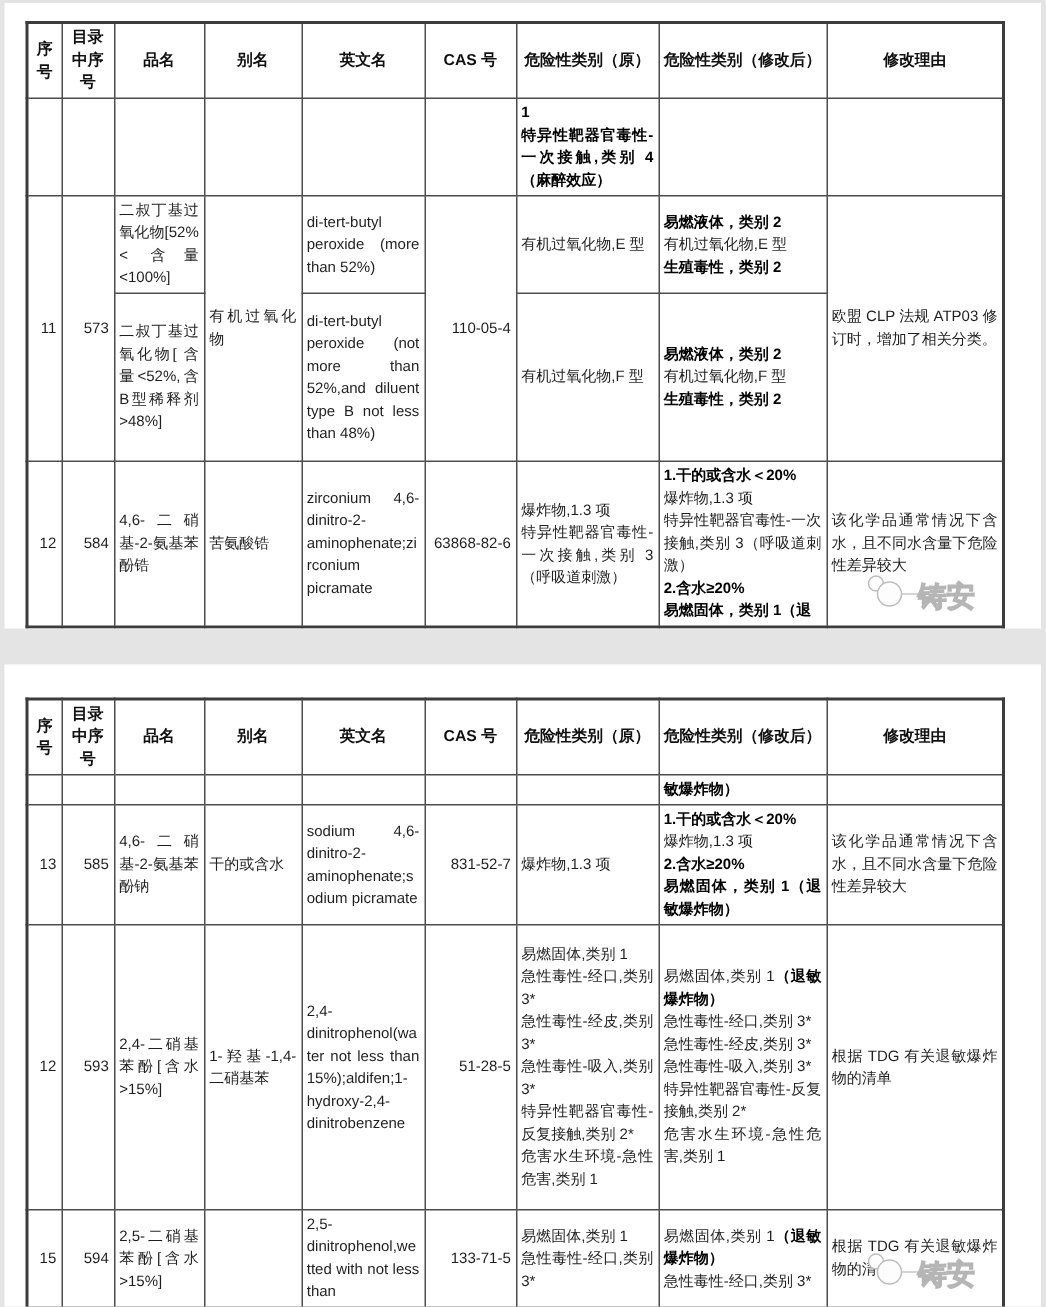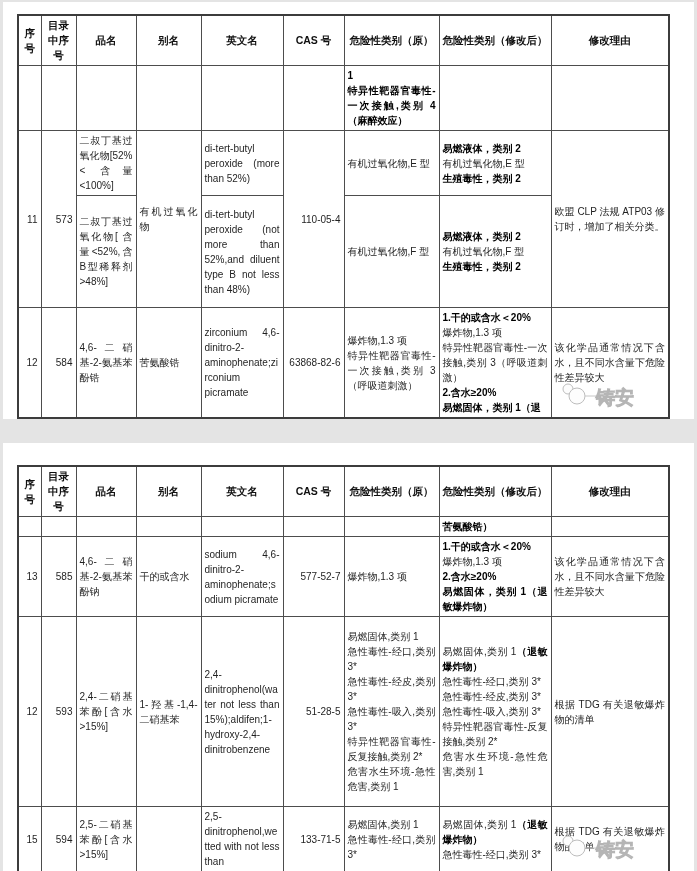--- a/index.html
+++ b/index.html
@@ -43,21 +43,21 @@
     text-align:center;
     font-size:10.5px;
     color:#101010;
   }
   td.c{text-align:right;}
   td.j{text-align:justify;}
   td.en{text-align:justify;}
   .bd{font-weight:bold;color:#000;}
   .wm{
     position:absolute;
-    right:42px;
+    right:26px;
     bottom:8px;
     width:92px;
     height:34px;
     pointer-events:none;
   }
   .wm svg{display:block;}
 </style>
 </head>
 <body>
 
@@ -188,30 +188,30 @@
       <th>修改理由</th>
     </tr>
     <tr style="height:20px">
       <td></td>
       <td></td>
       <td></td>
       <td></td>
       <td></td>
       <td></td>
       <td></td>
-      <td class="j bd" style="vertical-align:top">苦氨酸锆）</td>
+      <td class="j bd" style="vertical-align:top">敏爆炸物）</td>
       <td></td>
     </tr>
     <tr style="height:75px">
       <td class="c">13</td>
       <td class="c">585</td>
       <td class="j">4,6-二硝基-2-氨基苯酚钠</td>
       <td class="j">干的或含水</td>
       <td class="en">sodium 4,6-dinitro-2-aminophenate;sodium picramate</td>
-      <td class="c">577-52-7</td>
+      <td class="c">831-52-7</td>
       <td class="j">
         <div>爆炸物,1.3 项</div>
       </td>
       <td class="j">
         <div class="bd">1.干的或含水＜20%</div>
         <div>爆炸物,1.3 项</div>
         <div class="bd">2.含水≥20%</div>
         <div class="bd">易燃固体，类别 1（退敏爆炸物）</div>
       </td>
       <td class="j">该化学品通常情况下含水，且不同水含量下危险性差异较大</td>

